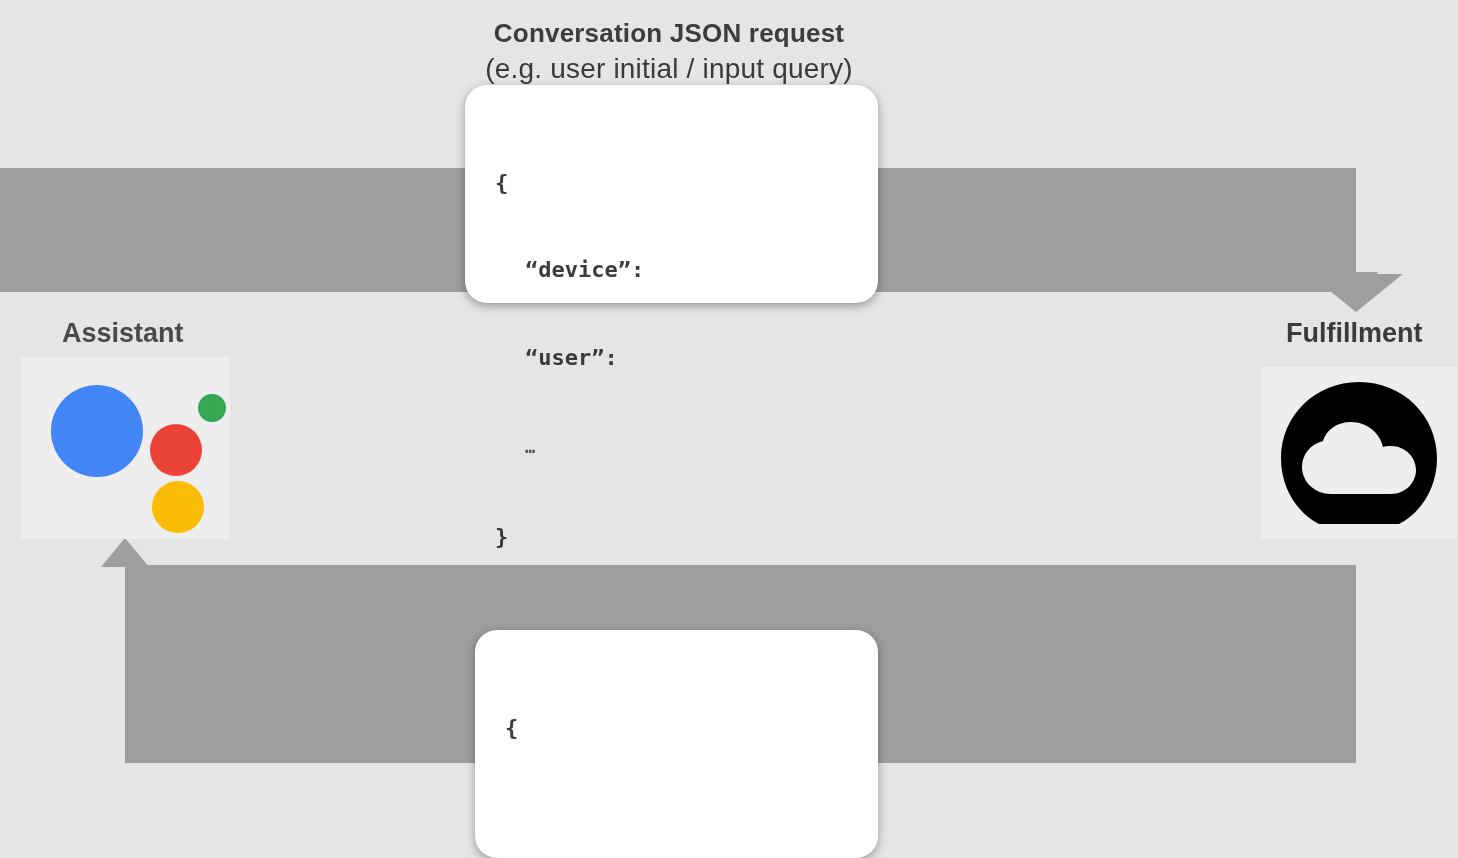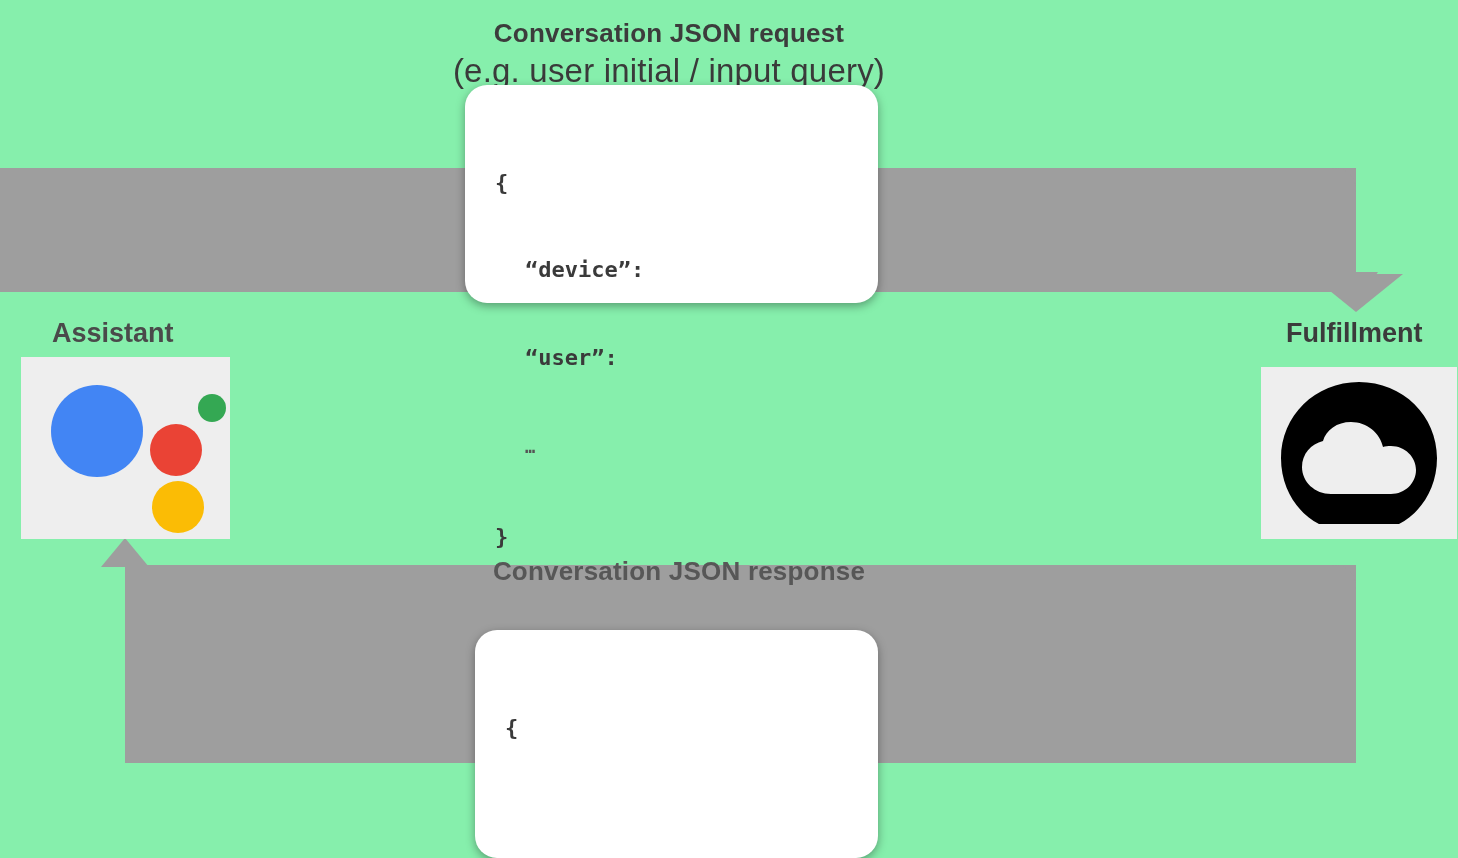--- a/index.html
+++ b/index.html
@@ -9,21 +9,21 @@
     height: 858px;
     background: #000000;
     overflow: hidden;
     font-family: "Liberation Sans", sans-serif;
   }
 
   #stage {
     position: relative;
     width: 1458px;
     height: 858px;
-    background: #86efac;
+    background: #e5e5e5;
   }
 
   
   .flow-svg {
     position: absolute;
     left: 0;
     top: 0;
     width: 1458px;
     height: 858px;
     pointer-events: none;
@@ -37,21 +37,21 @@
     user-select: none;
   }
   .label-title {
     font-size: 26px;
     font-weight: 700;
     color: #3c3c3c;
     letter-spacing: 0.2px;
     white-space: nowrap;
   }
   .label-sub {
-    font-size: 33px;
+    font-size: 28px;
     font-weight: 400;
     color: #3a3a3a;
     letter-spacing: 0.2px;
     white-space: nowrap;
     margin-top: 3px;
   }
 
   #top-label-group  { left: 329px; top: 18px;  width: 680px; }
   #bottom-label-group { left: 339px; top: 556px; width: 680px; }
 
@@ -97,21 +97,21 @@
 
   
   .node-caption {
     position: absolute;
     font-size: 27px;
     font-weight: 700;
     color: #4a4a4a;
     white-space: nowrap;
     user-select: none;
   }
-  #assistant-caption { left: 52px;   top: 318px; }
+  #assistant-caption { left: 62px;   top: 318px; }
   #cloud-caption     { left: 1286px; top: 318px; color: #3b3b3b; }
 
   
   .assistant-logo { position: relative; width: 178px; height: 166px; }
   .dot { position: absolute; border-radius: 50%; }
   .dot-blue   { left: 14px;  top: 20px;  width: 92px; height: 92px; background: #4285F4; }
   .dot-red    { left: 113px; top: 59px;  width: 52px; height: 52px; background: #EA4335; }
   .dot-green  { left: 161px; top: 29px;  width: 28px; height: 28px; background: #34A853; }
   .dot-yellow { left: 115px; top: 116px; width: 52px; height: 52px; background: #FBBC05; }
 
@@ -150,21 +150,20 @@
 
   <div class="json-card" id="top-json-card">
     <span class="json-line">{</span>
     <span class="json-line indent">“device”:</span>
     <span class="json-line indent">“user”:</span>
     <span class="json-line ellipsis">…</span>
     <span class="json-line">}</span>
   </div>
 
   <div class="label-group" id="bottom-label-group">
-    <div class="label-title">Conversation JSON response</div>
   </div>
 
   <div class="json-card" id="bottom-json-card">
     <span class="json-line">{</span>
     
     
     
   </div>
 
   <div class="node-caption" id="assistant-caption">Assistant</div>

